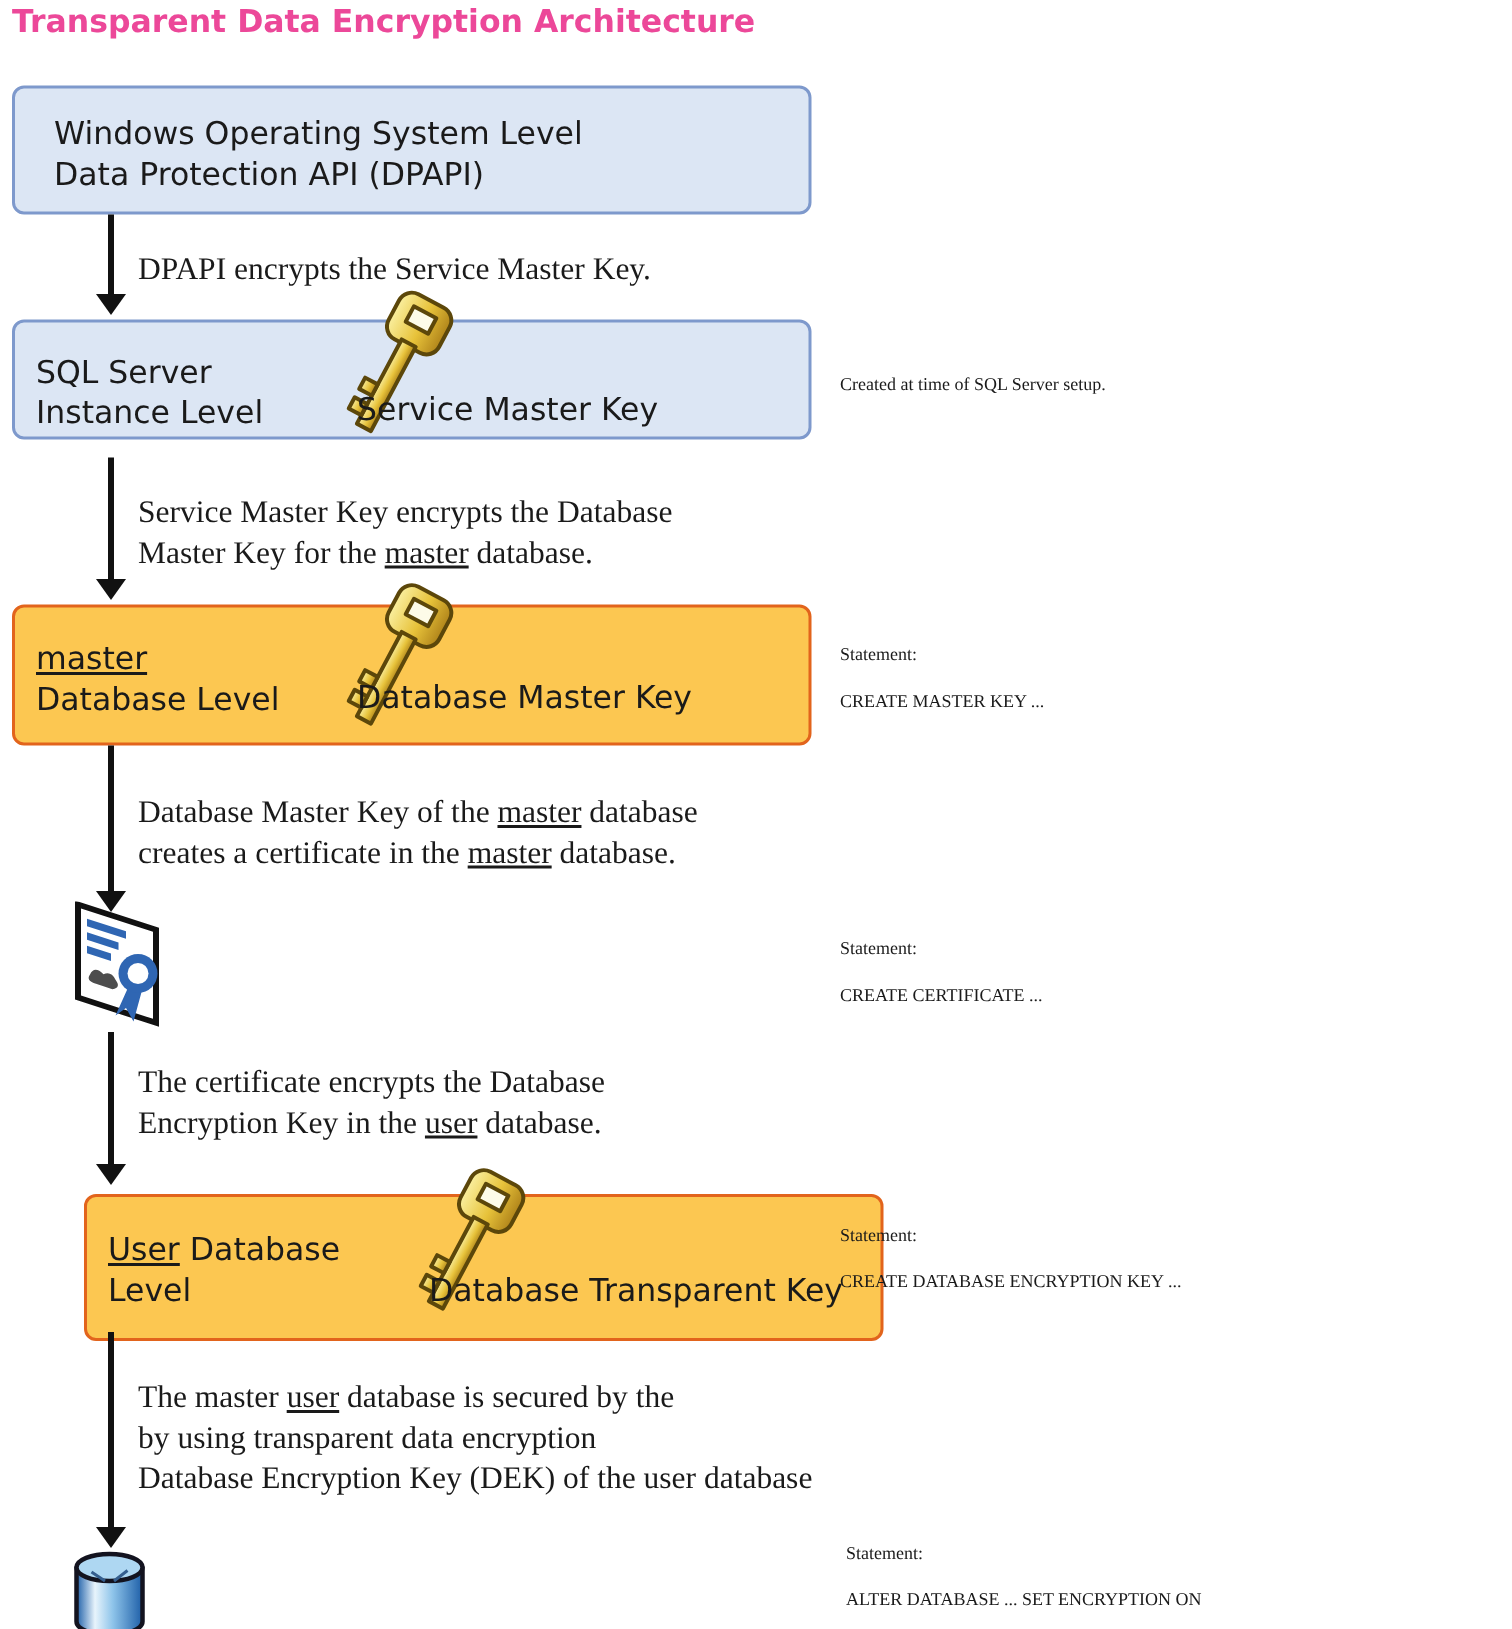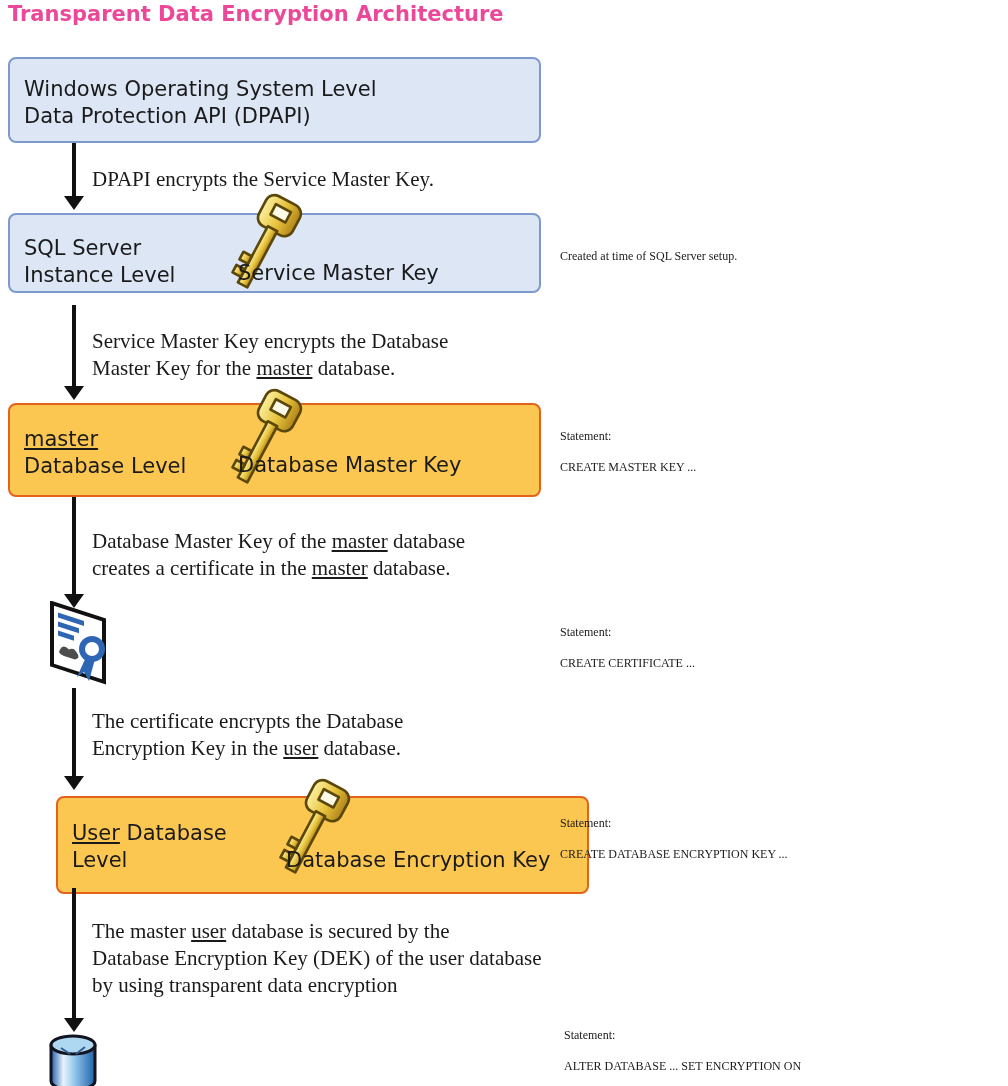--- a/index.html
+++ b/index.html
@@ -36,21 +36,21 @@
   }
   .cert-icon{position:absolute;left:44px;top:601px;width:74px;height:92px;}
   .db-icon{position:absolute;left:46px;top:1032px;width:54px;height:62px;}
 </style>
 </head>
 <body>
 
 <h1 class="title">Transparent Data Encryption Architecture</h1>
 
 <div class="box blue" style="top:57px;height:86px;">
-  <div class="boxtext" style="top:17px;">
+  <div class="boxtext" style="top:17px;margin-left:12px;">
     <div>Windows Operating System Level</div>
     <div>Data Protection API (DPAPI)</div>
   </div>
 </div>
 
 <div class="arrow" style="top:143px;height:54px;"></div>
 <div class="edge" style="top:166px;">
   <span>DPAPI encrypts the Service Master Key.</span>
 </div>
 
@@ -146,32 +146,32 @@
   </div>
   <svg class="key-icon" style="top:-20px;" viewBox="0 0 70 100">
     <g transform="translate(6,0) rotate(28 29 47)" stroke="#5c470a" stroke-width="2.5" stroke-linejoin="round">
       <rect x="11" y="2" width="36" height="32" rx="9" fill="url(#gold1)"></rect>
       <rect x="24" y="32" width="10" height="60" fill="url(#gold1)"></rect>
       <rect x="15" y="64" width="9" height="8" fill="url(#gold1)"></rect>
       <rect x="15" y="78" width="9" height="8" fill="url(#gold1)"></rect>
       <rect x="21" y="10" width="16" height="11" fill="#fdfbe8"></rect>
     </g>
   </svg>
-  <div class="keylabel" style="top:50px;">Database Encryption Key</div>
+  <div class="keylabel" style="top:50px;">Database Transparent Key</div>
 </div>
 <div class="note" style="top:808px;">
   <div>Statement:</div>
   <div>CREATE DATABASE ENCRYPTION KEY ...</div>
 </div>
 
 <div class="arrow" style="top:888px;height:131px;"></div>
 <div class="edge" style="top:918px;">
   <div><span>The master </span><span class="u">user</span><span> database is secured by the</span></div>
+  <div><span>by using transparent data encryption</span></div>
   <div><span>Database Encryption Key (DEK) of the user database</span></div>
-  <div><span>by using transparent data encryption</span></div>
 </div>
 
 <svg class="db-icon" viewBox="0 0 54 62">
   <defs>
     <linearGradient id="cylg" x1="0" y1="0" x2="1" y2="0">
       <stop offset="0" stop-color="#1e5fa8"></stop>
       <stop offset="0.28" stop-color="#e8f4fc"></stop>
       <stop offset="0.55" stop-color="#8ec4ea"></stop>
       <stop offset="1" stop-color="#1e5fa8"></stop>
     </linearGradient>

